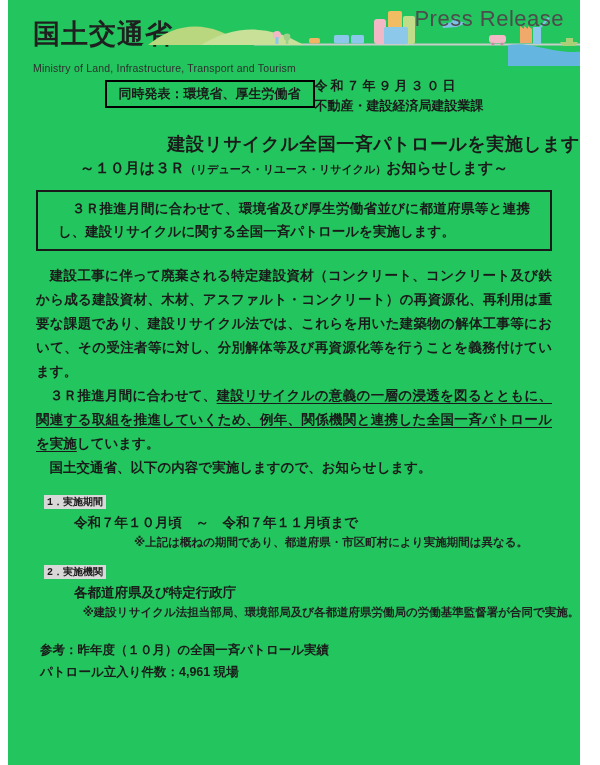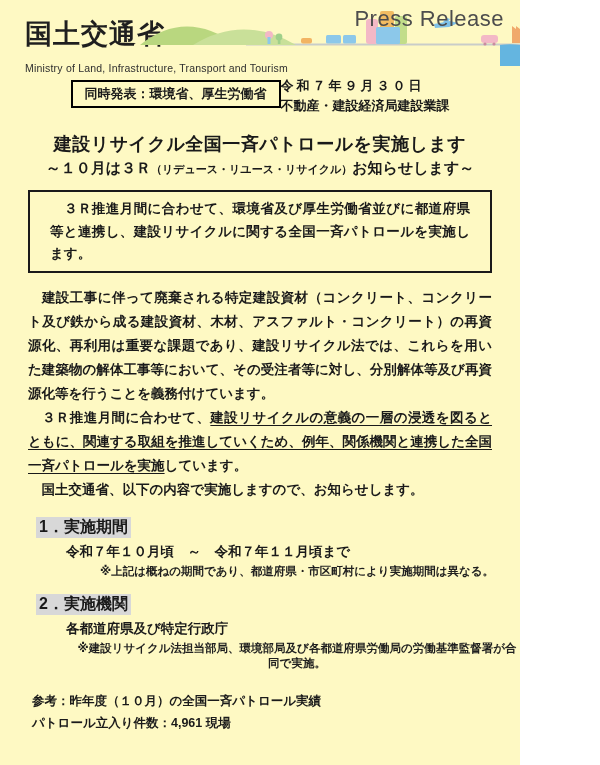--- a/index.html
+++ b/index.html
@@ -1,22 +1,23 @@
 <!DOCTYPE html>
 <html><head>
 <meta charset="utf-8">
 <style>
   html,body{margin:0;padding:0;background:#fff;}
   .page{
     position:relative;
-    width:520px;height:765px;
-    background:#fef9c3;
+    width:572px;height:765px;
+    background:#22c55e;
     font-family:"Liberation Sans","DejaVu Sans",sans-serif;
     color:#1a1a1a;
     overflow:hidden;
+    margin-left:8px;
   }
   
   .header{position:relative;height:70px;}
   .logo-ja{
     position:absolute;left:25px;top:16px;
     font-size:27px;font-weight:bold;letter-spacing:1px;color:#1f1f1f;
   }
   .logo-en{
     position:absolute;left:25px;top:62px;
     font-size:10.5px;font-weight:normal;color:#2e2e2e;letter-spacing:0.2px;
@@ -34,21 +35,21 @@
   .simul-box{
     border:2px solid #000;
     padding:3px 12px;
     font-size:13px;font-weight:bold;
     margin-top:4px;
   }
   .date-block{text-align:left;font-size:13px;font-weight:bold;line-height:1.55;}
   .date-line{letter-spacing:3px;}
   
   .title{
-    margin-top:16px;text-align:center;
+    margin-top:16px;text-align:right;
     font-size:18px;font-weight:bold;letter-spacing:0.5px;
   }
   .subtitle{
     margin-top:3px;text-align:center;
     font-size:15px;font-weight:bold;
   }
   .subtitle .paren{font-size:11px;}
   
   .summary-box{
     margin:12px 28px 0 28px;
@@ -64,21 +65,21 @@
     text-align:justify;
   }
   .body-text .ul{text-decoration:underline;text-underline-offset:3px;}
   
   .section{margin-left:36px;}
   .section-heading{
     display:inline-block;
     margin-top:15px;
     background:#d8d8d8;
     padding:0 3px;
-    font-size:16px;font-weight:bold;
+    font-size:10px;font-weight:bold;font-family:Liberation Mono, monospace;
   }
   .section-content{
     margin:5px 0 0 30px;
     font-size:13.5px;font-weight:bold;
   }
   .section-note{
     margin:3px 0 0 38px;
     font-size:11.5px;font-weight:bold;color:#1f1f1f;text-align:center;
   }
   .bullet{

